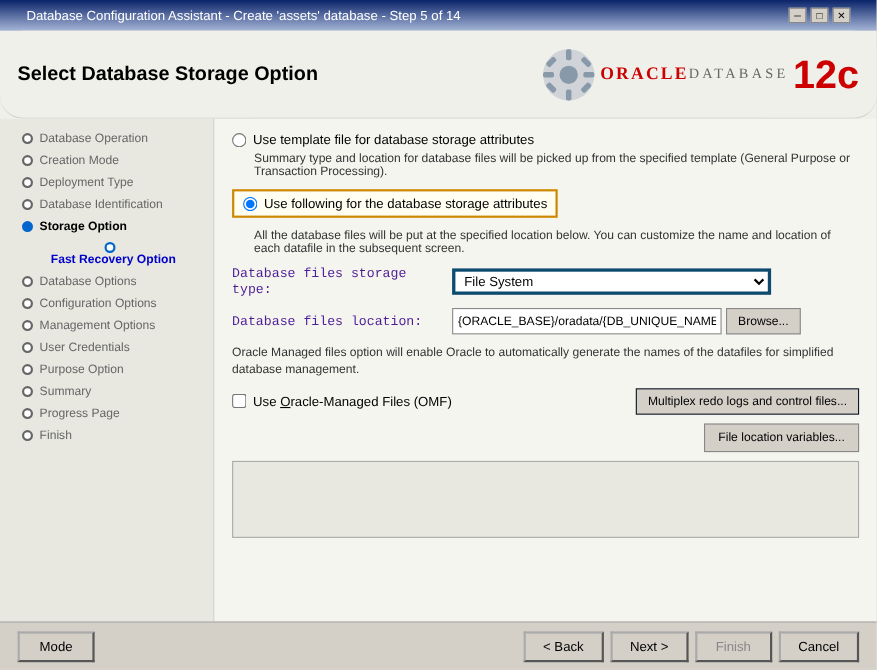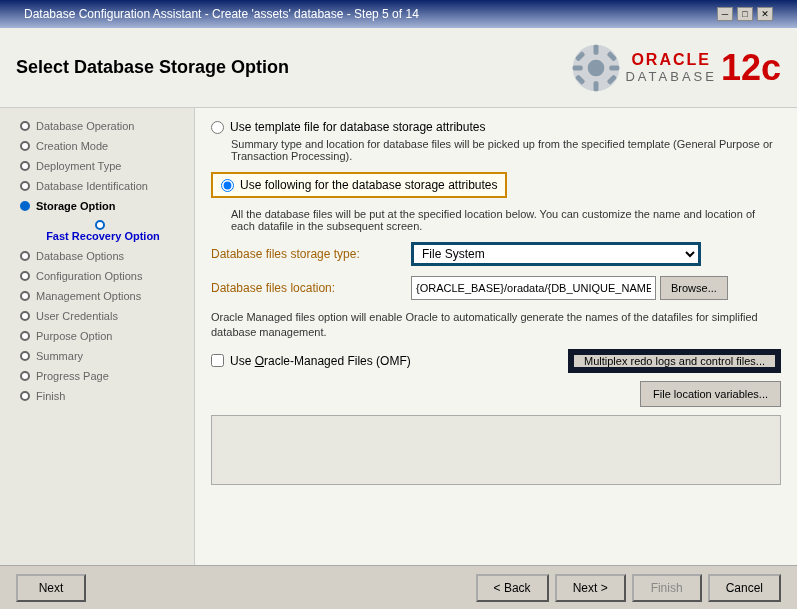--- a/index.html
+++ b/index.html
@@ -48,20 +48,21 @@
 
     
     .header {
       background: #f0f0ea;
       padding: 12px 16px;
       display: flex;
       align-items: center;
       justify-content: space-between;
       border-bottom: 1px solid #ccc;
       min-height: 80px;
+      border-radius: 21px;
     }
     .header-title {
       font-size: 18px;
       font-weight: bold;
       color: #000;
     }
     .oracle-text {
       font-size: 16px;
       font-weight: bold;
       color: #cc0000;
@@ -180,22 +181,23 @@
     }
 
     .form-row {
       display: flex;
       align-items: center;
       margin-bottom: 10px;
     }
     .form-label {
       width: 200px;
       font-size: 12px;
-      color: #a16207;
+      color: #4c1d95;
       flex-shrink: 0;
+      font-family: Liberation Mono, monospace;
     }
 
     select.form-select {
       height: 24px;
       font-size: 12px;
       padding: 0 4px;
       border: 3px solid #0c4a6e;
       background: white;
       width: 290px;
     }
@@ -241,21 +243,21 @@
       font-size: 12px;
     }
     .checkbox-label u {
       text-decoration: underline;
     }
     .btn-multiplex {
       height: 24px;
       padding: 0 10px;
       font-size: 11px;
       background: #d4d0c8;
-      border: 6px solid #0f172a;
+      border: 1px solid #0f172a;
       cursor: pointer;
     }
 
     .btn-file-location {
       height: 26px;
       padding: 0 12px;
       font-size: 11px;
       background: #d4d0c8;
       border: 1px solid #888;
       cursor: pointer;
@@ -325,21 +327,21 @@
           <rect x="27" y="2" width="6" height="12" rx="2"></rect>
           <rect x="27" y="46" width="6" height="12" rx="2"></rect>
           <rect x="2" y="27" width="12" height="6" rx="2"></rect>
           <rect x="46" y="27" width="12" height="6" rx="2"></rect>
           <rect x="8" y="10" width="6" height="12" rx="2" transform="rotate(45 11 16)"></rect>
           <rect x="46" y="10" width="6" height="12" rx="2" transform="rotate(-45 49 16)"></rect>
           <rect x="8" y="38" width="6" height="12" rx="2" transform="rotate(-45 11 44)"></rect>
           <rect x="46" y="38" width="6" height="12" rx="2" transform="rotate(45 49 44)"></rect>
         </g>
       </svg>
-      <div style="display:flex; flex-direction:column; align-items:center;">
+      <div style="display:flex; flex-direction:row; align-items:flex-start;font-family:Liberation Serif, serif;">
         <span class="oracle-text">ORACLE</span>
         <span class="oracle-database">DATABASE</span>
       </div>
       <span class="oracle-version">12c</span>
     </div>
   </div>
 
   <div class="content">
 
     <div class="sidebar">
@@ -451,21 +453,21 @@
       </div>
 
       <button class="btn-file-location">File location variables...</button>
 
       <div class="info-box"></div>
 
     </div>
   </div>
 
   <div class="footer">
-    <button class="btn-footer">Next</button>
+    <button class="btn-footer">Mode</button>
     <div class="footer-right">
       <button class="btn-footer">&lt; Back</button>
       <button class="btn-footer">Next &gt;</button>
       <button class="btn-footer disabled">Finish</button>
       <button class="btn-footer">Cancel</button>
     </div>
   </div>
 
 </div>
 

